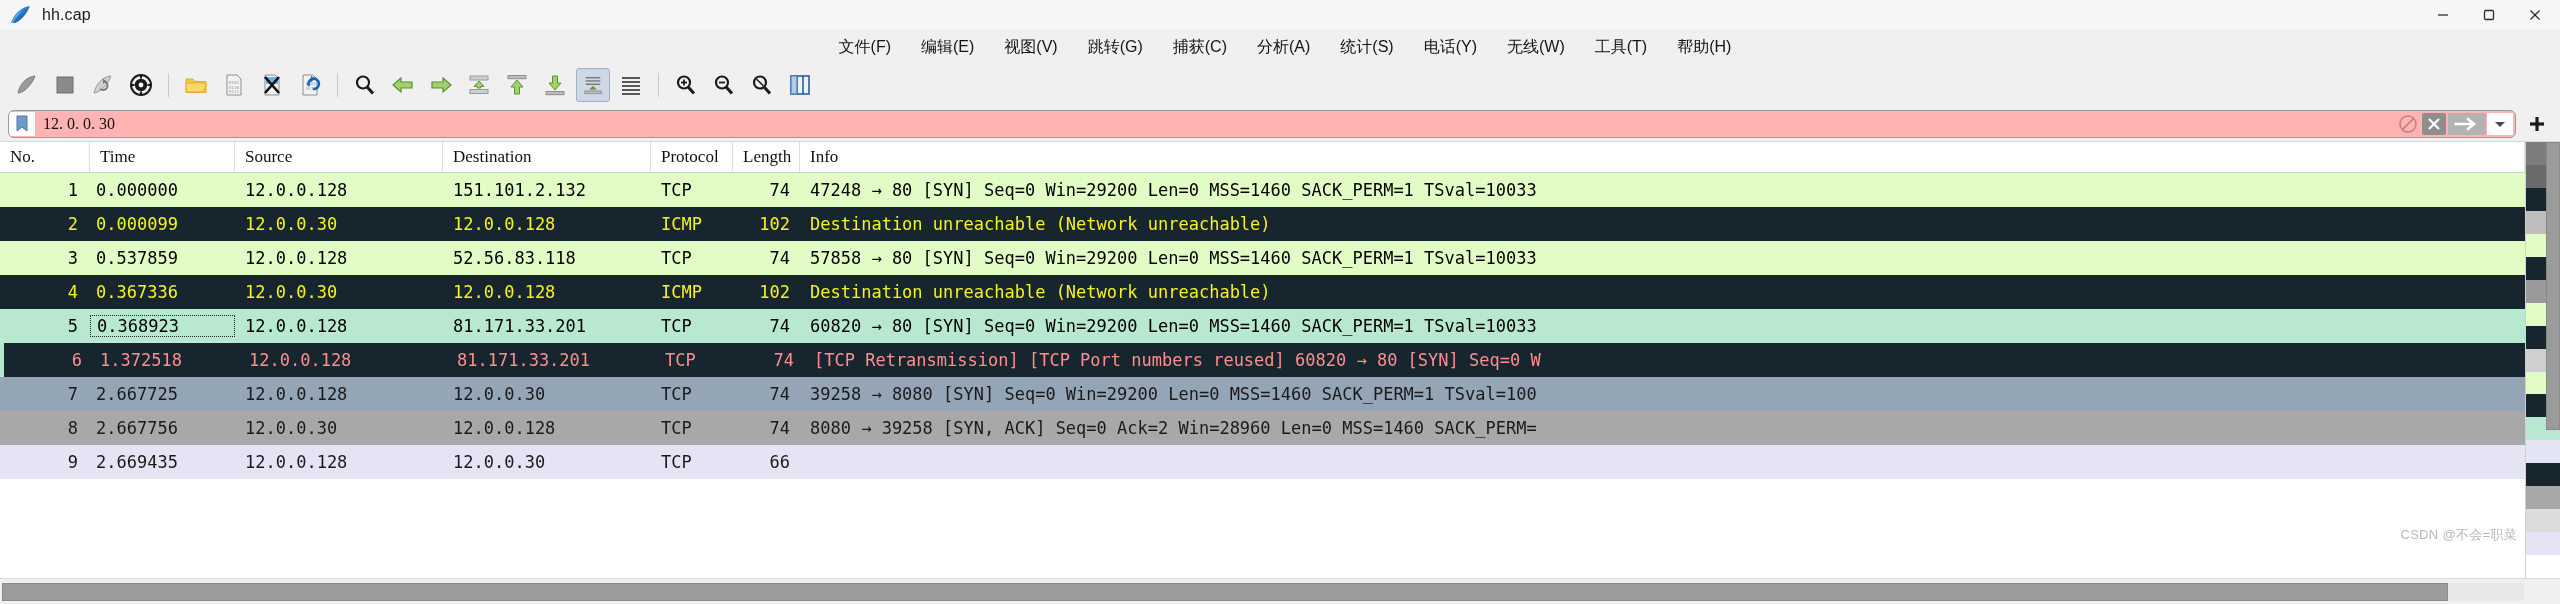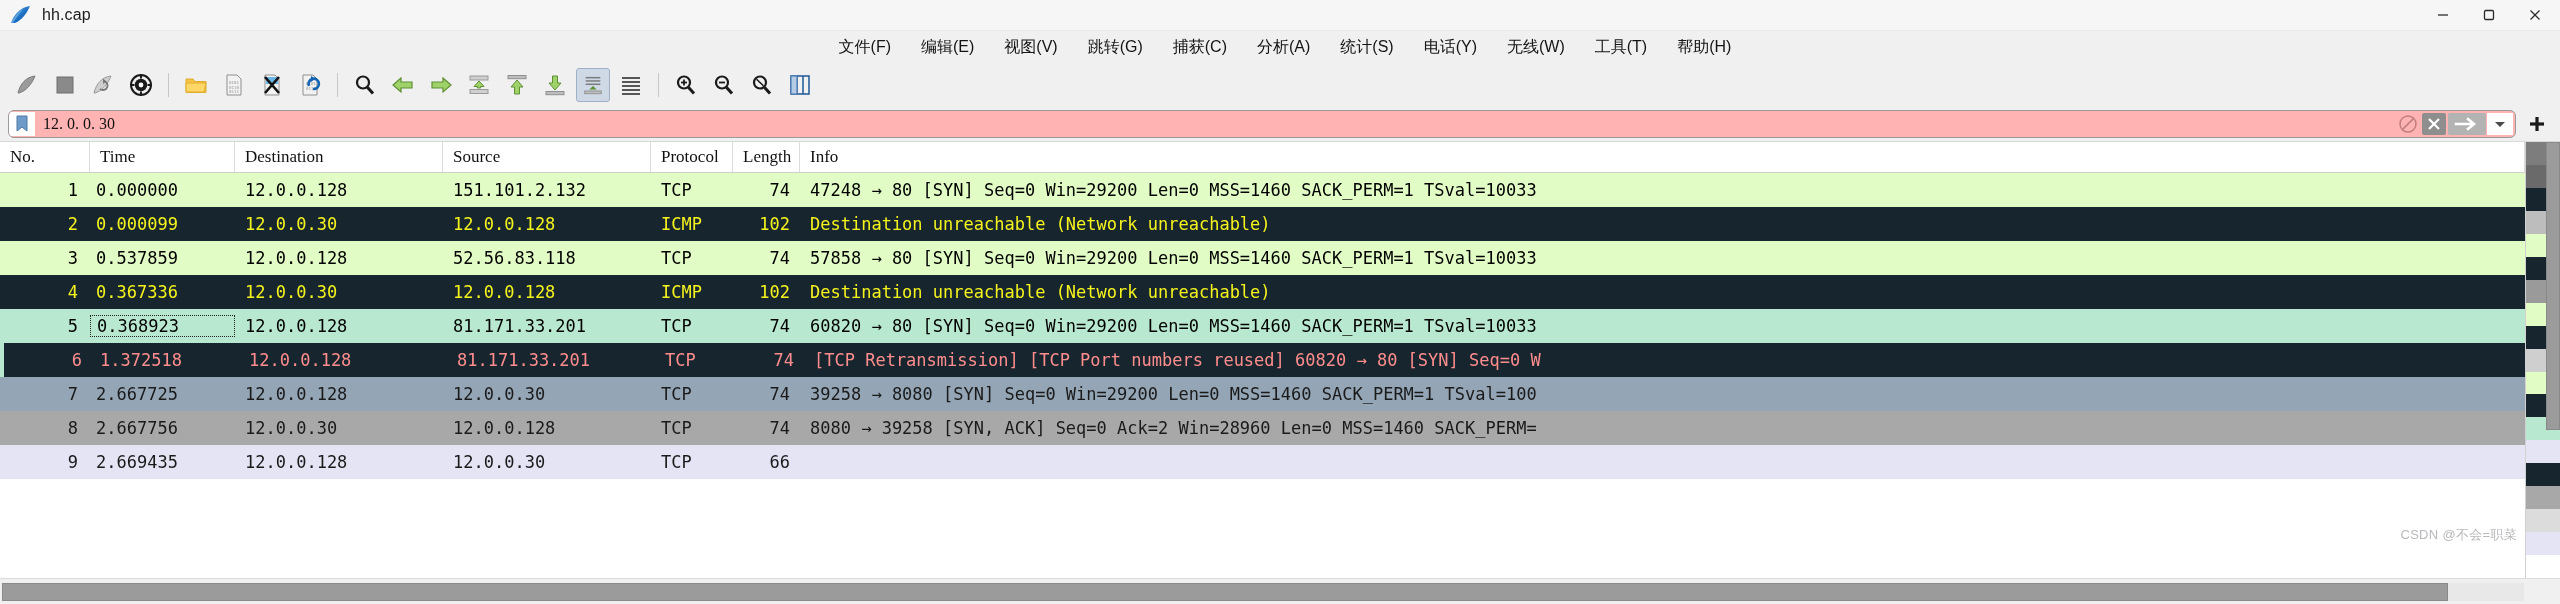--- a/index.html
+++ b/index.html
@@ -339,22 +339,22 @@
     </div>
   </div>
 
   <div class="packet-area">
     <div class="plist">
       <div class="plist-main">
 
         <div class="phead">
           <div class="hc" style="width:90px">No.</div>
           <div class="hc" style="width:145px">Time</div>
+          <div class="hc" style="width:208px">Source</div>
           <div class="hc" style="width:208px">Destination</div>
-          <div class="hc" style="width:208px">Source</div>
           <div class="hc" style="width:82px">Protocol</div>
           <div class="hc" style="width:67px">Length</div>
           <div class="hc" style="flex:1">Info</div>
         </div>
 
         <div id="rows-host">
             <div class="prow" style="background: rgb(225, 252, 196); color: rgb(0, 0, 0);">
               <div class="c c-no" style="width: 90px; flex: 0 0 90px;">1</div>
               <div class="c c-time" style="width: 145px; flex: 0 0 145px;">0.000000</div>
               <div class="c c-src" style="width: 208px; flex: 0 0 208px;">12.0.0.128</div>

